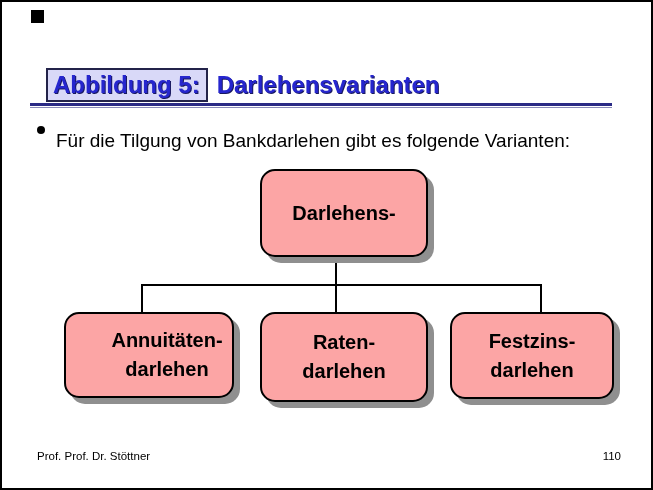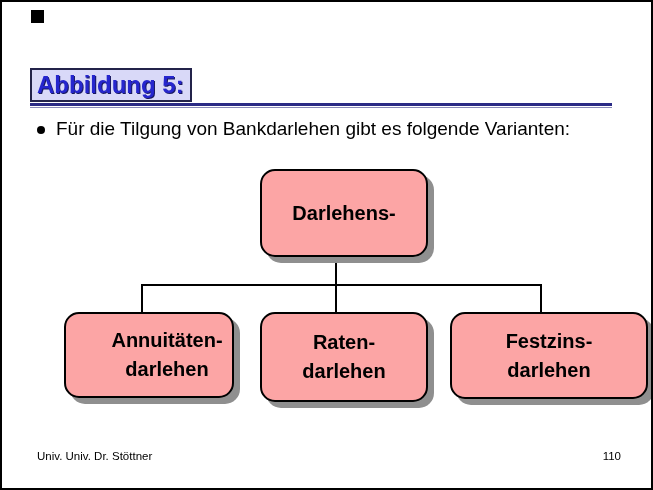--- a/index.html
+++ b/index.html
@@ -16,57 +16,57 @@
   
   #corner-square{left:29px;top:8px;width:13px;height:13px;background:#000;}
   
   #title-row{left:28px;top:66px;display:flex;align-items:center;gap:9px;white-space:nowrap;}
   #title-label-box{
     box-sizing:border-box;
     background:#D9D9F8;
     border:2px solid #23234a;
     padding:2px 6px 3px 5px;
     height:34px;
-    display:flex;align-items:center;
+    display:flex;align-items:center;margin-left:16px;
   }
   .title-text{
     font-size:24px;font-weight:bold;
     color:#2626CE;
     text-shadow:1px 1px 0 #191960;
     letter-spacing:0px;
   }
   #title-underline{
     left:28px;top:101px;width:582px;height:5px;
     border-top:3px solid #2A2A85;
     border-bottom:1px solid #8A8AB8;
     box-sizing:border-box;
   }
   
   #bullet-row{left:35px;top:116px;display:flex;align-items:flex-start;}
   #bullet-dot{
     width:8px;height:8px;border-radius:50%;
     background:#000;margin-top:8px;margin-right:11px;flex:none;
   }
-  #bullet-text{font-size:19px;color:#000;white-space:nowrap;}
+  #bullet-text{font-size:19px;color:#000;white-space:nowrap;margin-top:12px;}
   
   .node{
     box-sizing:border-box;
     background:#fca5a5;
     border:2px solid #000;
     border-radius:15px;
     box-shadow:6px 6px 0 #8F8F8F;
     display:flex;flex-direction:column;
     align-items:center;justify-content:center;
     text-align:center;
     font-weight:bold;font-size:20px;line-height:29px;color:#000;
   }
   #node-root{left:258px;top:167px;width:168px;height:88px;}
   #node-child-0{left:62px;top:310px;width:170px;height:86px;padding-left:36px;}
   #node-child-1{left:258px;top:310px;width:168px;height:90px;}
-  #node-child-2{left:448px;top:310px;width:198px;height:87px;}
+  #node-child-2{left:448px;top:310px;width:164px;height:87px;}
   
   .line{background:#000;}
   #conn-v-center{left:333px;top:255px;width:2px;height:55px;}
   #conn-h-rail{left:139px;top:282px;width:401px;height:2px;}
   #conn-v-left{left:139px;top:283px;width:2px;height:27px;}
   #conn-v-right{left:538px;top:283px;width:2px;height:27px;}
   
   .footer-text{font-size:11.5px;color:#000;top:448px;white-space:nowrap;}
   #footer-left{left:35px;}
   #footer-center{left:227px;}
@@ -76,20 +76,21 @@
 <body>
 
 <div id="slide">
 
   <div class="abs" id="corner-square"></div>
 
   <div class="abs" id="title-row">
     <div id="title-label-box">
       <span class="title-text">Abbildung 5:</span>
     </div>
+    <span class="title-text">Darlehensvarianten</span>
   </div>
   <div class="abs" id="title-underline"></div>
 
   <div class="abs" id="bullet-row">
     <div id="bullet-dot"></div>
     <span id="bullet-text">Für die Tilgung von Bankdarlehen gibt es folgende Varianten:</span>
   </div>
 
   <div class="abs line" id="conn-v-center"></div>
   <div class="abs line" id="conn-h-rail"></div>
@@ -108,16 +109,16 @@
   <div class="abs node" id="node-child-1">
     <span>Raten-</span>
     <span>darlehen</span>
   </div>
 
   <div class="abs node" id="node-child-2">
     <span>Festzins-</span>
     <span>darlehen</span>
   </div>
 
-  <span class="abs footer-text" id="footer-left">Univ. Univ. Dr. Stöttner</span>
+  <span class="abs footer-text" id="footer-left">Prof. Prof. Dr. Stöttner</span>
   <span class="abs footer-text" id="footer-right">110</span>
 
 </div>
 
 </body></html>

